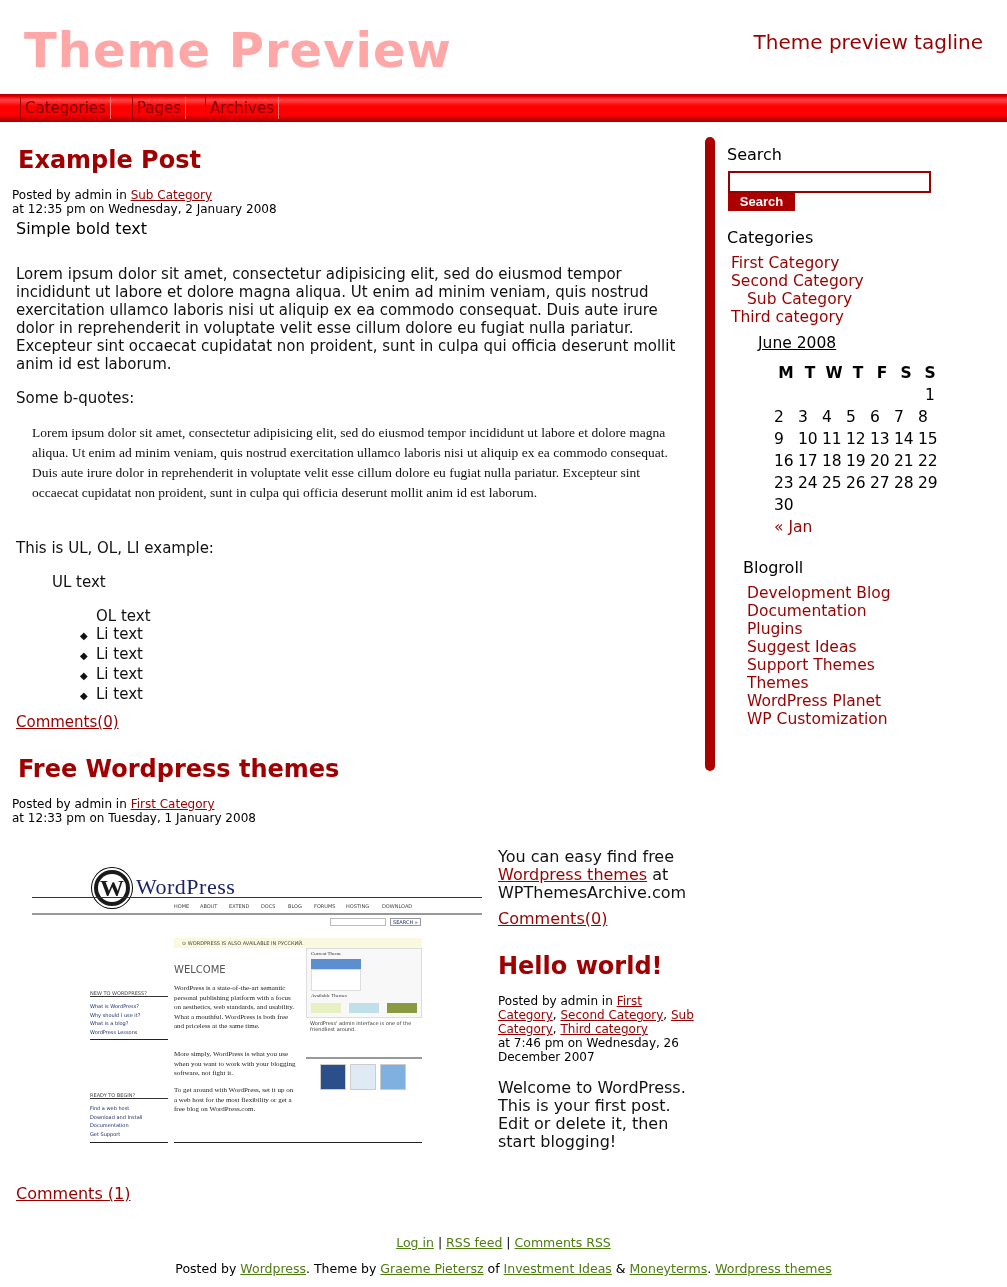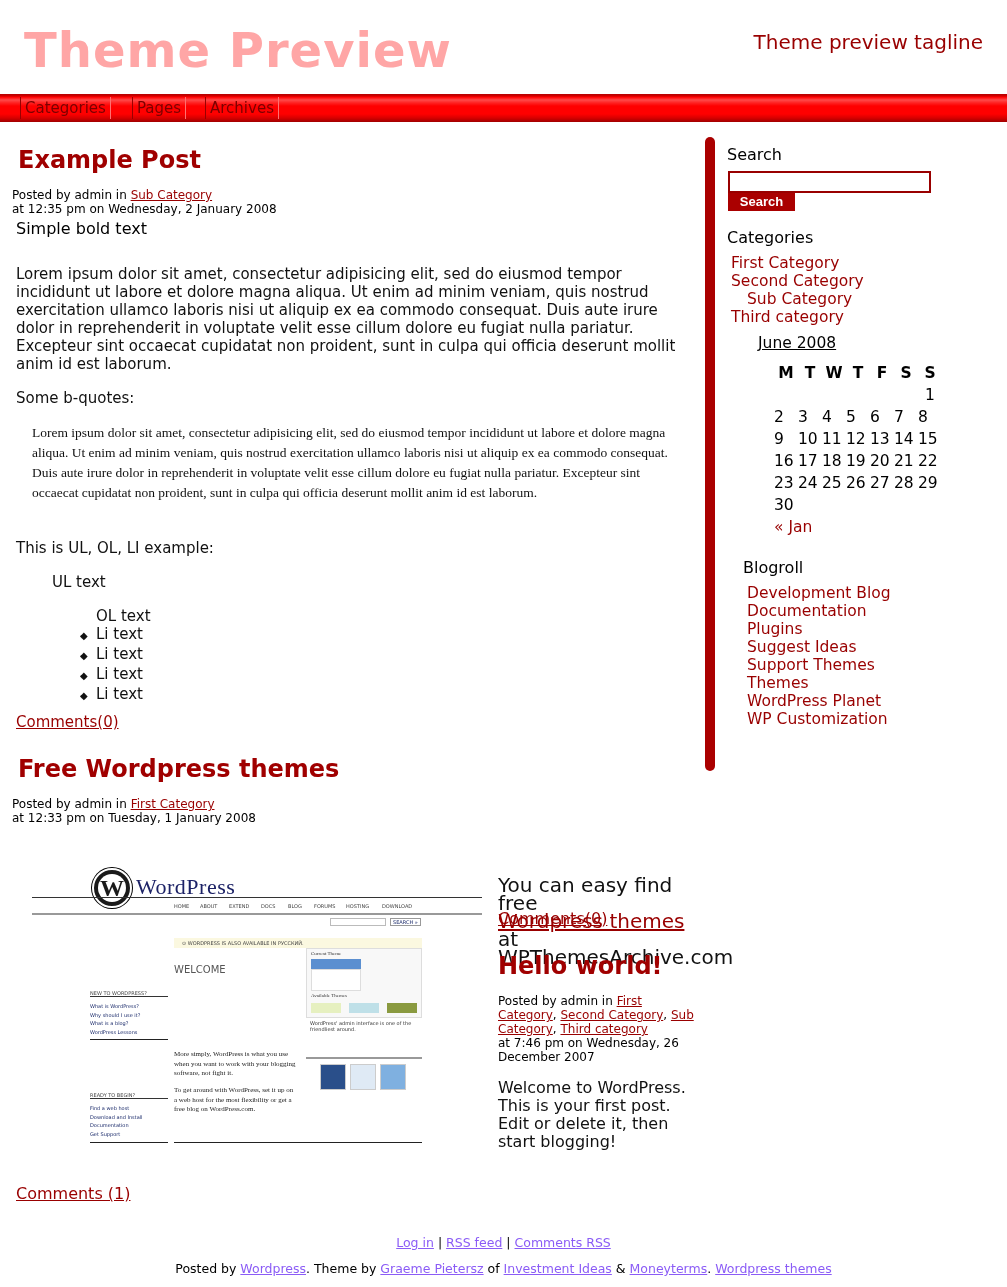--- a/index.html
+++ b/index.html
@@ -35,21 +35,21 @@
   table.cal td, table.cal th { width: 24px; height: 22px; text-align: left; padding: 0; line-height: 22px; color: #000; }
   table.cal th { font-weight: bold; text-align: center; }
 
   
   #wp-image { position: absolute; left: 32px; top: 862px; width: 452px; height: 290px; background: #fff; overflow: hidden; font-family: "DejaVu Sans", sans-serif; }
   .wp-line { position: absolute; height: 1px; background: #222; }
   .tiny { position: absolute; font-size: 5px; color: #1a2a6a; white-space: nowrap; }
   .smalls { position: absolute; font-family: "Liberation Serif", serif; font-size: 7px; line-height: 9.5px; color: #222; }
 
   #footer1, #footer2 { position: absolute; left: 0; width: 1007px; text-align: center; font-size: 12.5px; color: #000; }
-  #footer1 a, #footer2 a { color: #8b5cf6; }
+  #footer1 a, #footer2 a { color: #4d7c0f; }
 </style>
 </head>
 <body>
 
 <div id="site-title">Theme Preview</div>
 <div id="tagline">Theme preview tagline</div>
 
 <div id="navbar">
   <a class="nav-item nolink" style="left:20px;">Categories</a>
   <a class="nav-item nolink" style="left:132px;">Pages</a>
@@ -110,40 +110,41 @@
   </div>
   <div class="wp-line" style="left:58px;top:177px;width:78px;height:1px;"></div>
   <div class="tiny" style="left:58px;top:230px;color:#444;border-bottom:1px solid #333;width:78px;">READY TO BEGIN?</div>
   <div class="tiny" style="left:58px;top:242px;line-height:8.7px;">
     <div>Find a web host</div>
       <div>Download and Install</div>
       <div>Documentation</div>
       <div>Get Support</div>
   </div>
   <div class="wp-line" style="left:58px;top:280px;width:78px;"></div>
+  <div class="smalls" style="left:142px;top:122px;width:124px;">WordPress is a state-of-the-art semantic personal publishing platform with a focus on aesthetics, web standards, and usability. What a mouthful. WordPress is both free and priceless at the same time.</div>
   <div class="smalls" style="left:142px;top:188px;width:124px;">More simply, WordPress is what you use when you want to work with your blogging software, not fight it.</div>
   <div class="smalls" style="left:142px;top:224px;width:124px;">To get around with WordPress, set it up on a web host for the most flexibility or get a free blog on WordPress.com.</div>
   <div class="wp-line" style="left:142px;top:280px;width:248px;"></div>
   <div style="position:absolute;left:274px;top:86px;width:116px;height:70px;border:1px solid #ddd;background:#f8f8f8;">
     <div style="position:absolute;left:4px;top:2px;font-family:'Liberation Serif',serif;font-size:5px;color:#333;">Current Theme</div>
     <div style="position:absolute;left:4px;top:10px;width:50px;height:10px;background:#5b8fd0;"></div>
     <div style="position:absolute;left:4px;top:20px;width:50px;height:22px;background:#fff;border:1px solid #ddd;"></div>
     <div style="position:absolute;left:4px;top:44px;font-family:'Liberation Serif',serif;font-size:5px;color:#333;">Available Themes</div>
     <div style="position:absolute;left:4px;top:54px;width:30px;height:10px;background:#e6f0c0;"></div>
     <div style="position:absolute;left:42px;top:54px;width:30px;height:10px;background:#bfe0e8;"></div>
     <div style="position:absolute;left:80px;top:54px;width:30px;height:10px;background:#8a9a40;"></div>
   </div>
   <div class="tiny" style="left:278px;top:158px;width:110px;white-space:normal;line-height:6px;color:#333;">WordPress' admin interface is one of the friendliest around.</div>
   <div class="wp-line" style="left:274px;top:195px;width:116px;background:#999;height:2px;"></div>
   <div style="position:absolute;left:288px;top:202px;width:26px;height:26px;background:#2a4f8a;border:1px solid #ccc;"></div>
   <div style="position:absolute;left:318px;top:202px;width:26px;height:26px;background:#dfeaf5;border:1px solid #ccc;"></div>
   <div style="position:absolute;left:348px;top:202px;width:26px;height:26px;background:#7fb0e0;border:1px solid #ccc;"></div>
 </div>
 
-<div class="body-text" style="top:876px; left:498px; width:200px; font-size:20px; line-height:18px;">
+<div class="body-text" style="top:848px; left:498px; width:200px; font-size:16px; line-height:18px;">
   <span>You can easy find free</span><br>
   <a>Wordpress themes</a><span> at</span><br>
   <span>WPThemesArchive.com</span>
 </div>
 <a class="body-text" style="top:910px; left:498px; font-size:16px; color:#990000;">Comments(0)</a>
 
 <a class="post-title nolink" style="top:952px; left:498px;">Hello world!</a>
 <div class="meta" style="top:994px; left:498px; width:200px;">
   <span>Posted by admin in </span><a>First Category</a>, <a>Second Category</a>, <a>Sub Category</a>, <a>Third category</a><br>
   <span>at 7:46 pm on Wednesday, 26 December 2007</span>

